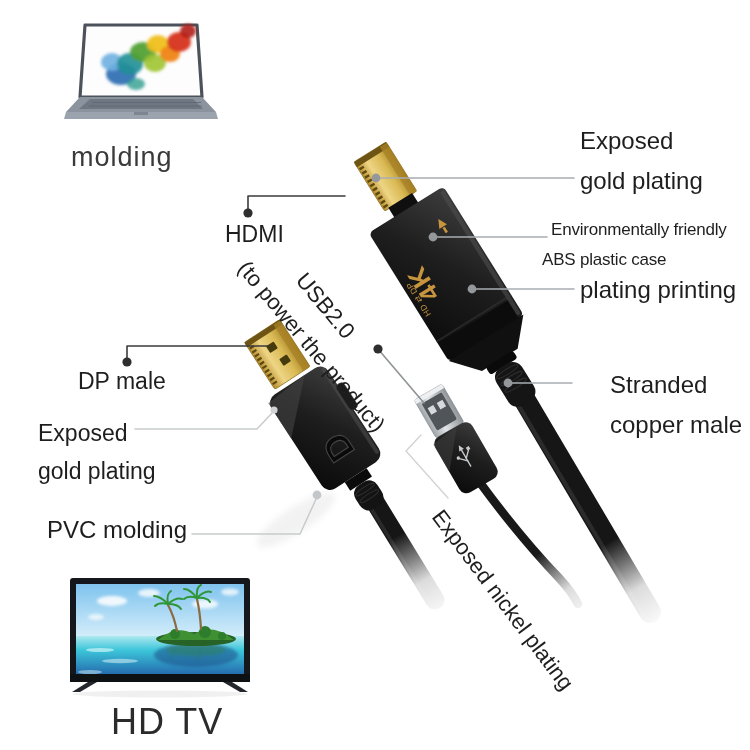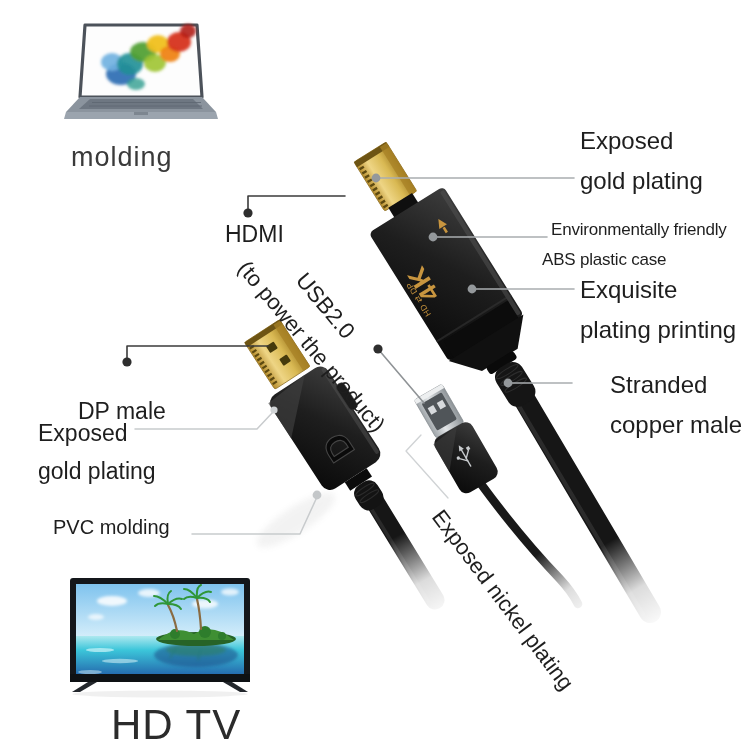--- a/index.html
+++ b/index.html
@@ -286,38 +286,37 @@
 
 <div class="label blk big" style="left:580px;top:121px;">
   <div>Exposed</div>
   <div>gold plating</div>
 </div>
 
 <div class="label small" style="left:542px;top:245px;">ABS plastic case</div>
 <div class="label small" style="left:551px;top:215px;">Environmentally friendly</div>
 
 <div class="label blk big" style="left:580px;top:270px;">
-  <div>Exquisite</div>
   <div>plating printing</div>
 </div>
 
 <div class="label blk big" style="left:610px;top:365px;">
   <div>Stranded</div>
   <div>copper male</div>
 </div>
 
 <div class="label rot" style="left:310px;top:268px;font-size:22.5px;transform:rotate(50deg);">USB2.0</div>
 <div class="label rot" style="left:252px;top:256px;font-size:22px;transform:rotate(50deg);">(to power the product)</div>
 
-<div class="label" style="left:78px;top:368px;font-size:23px;margin-top:30px;">DP male</div>
+<div class="label" style="left:78px;top:368px;font-size:23px;">DP male</div>
 
 <div class="label blk bigl" style="left:38px;top:414px;">
   <div>Exposed</div>
   <div>gold plating</div>
 </div>
 
-<div class="label" style="left:53px;top:516px;font-size:20px;">PVC molding</div>
+<div class="label" style="left:47px;top:516px;font-size:24px;">PVC molding</div>
 
 <div class="label rot" style="left:447px;top:505px;font-size:22px;transform:rotate(53deg);">Exposed nickel plating</div>
 
-<div class="label" style="left:111px;top:701px;font-size:42px;letter-spacing:1px;color:#2b2b2b;">HD TV</div>
+<div class="label" style="left:111px;top:701px;font-size:36px;letter-spacing:1px;color:#2b2b2b;">HD TV</div>
 
 </div>
 
 </body></html>

